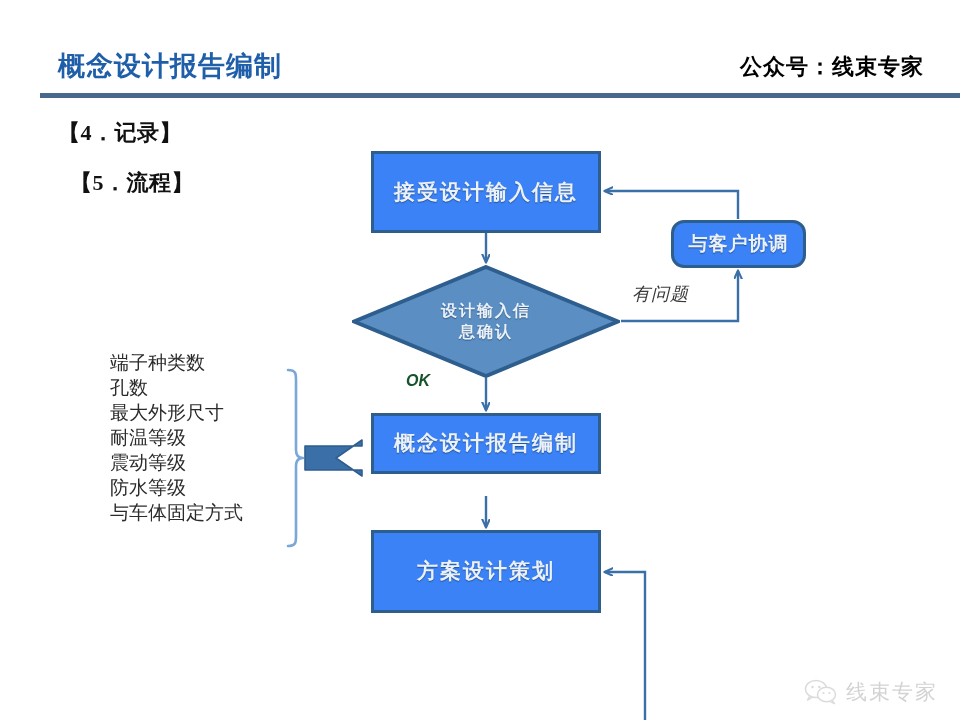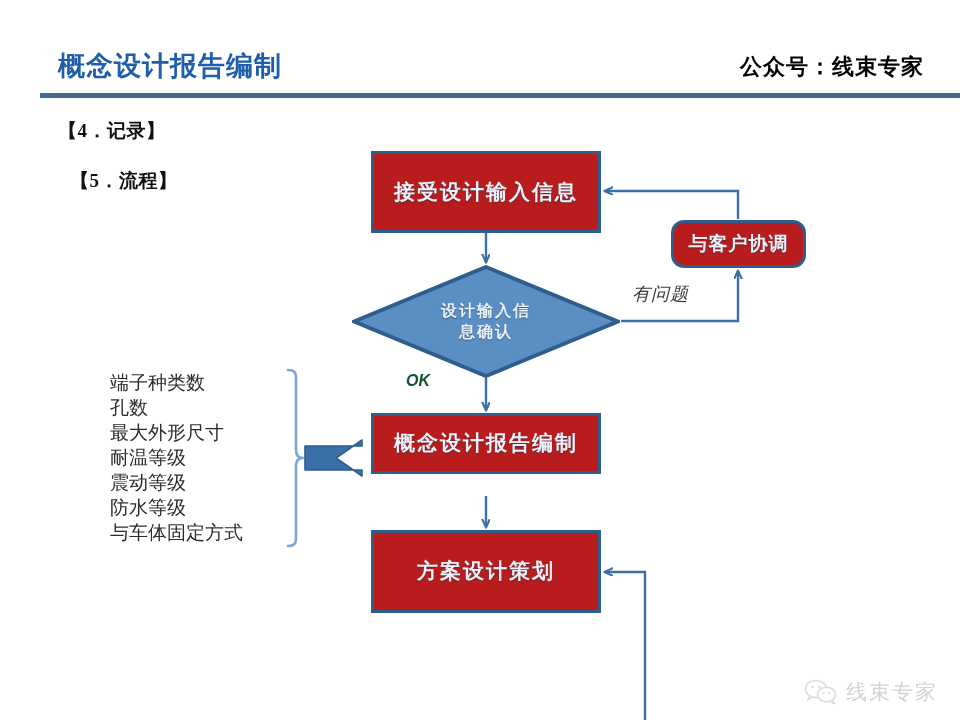--- a/index.html
+++ b/index.html
@@ -25,40 +25,40 @@
   }
   .hdr-rule{
     position:absolute;left:40px;top:93px;width:920px;height:5px;
     background:#46698C;
   }
 
   
   .sec-head{
     position:absolute;
     font-family:"Liberation Serif", serif;
-    font-size:19px;font-weight:700;color:#111111;
+    font-size:22px;font-weight:700;color:#111111;
     white-space:nowrap;letter-spacing:.5px;
   }
   .sec-head.a{left:58px;top:118px;}
   .sec-head.b{left:70px;top:168px;}
 
   
   .spec-list{
-    position:absolute;left:110px;top:370px;width:175px;
+    position:absolute;left:110px;top:350px;width:175px;
   }
   .spec-item{
     font-family:"Liberation Serif", serif;
     font-size:19px;color:#2b2b2b;line-height:25px;
     white-space:nowrap;
   }
 
   
   .node{
     position:absolute;
-    background:#b91c1c;
+    background:#3b82f6;
     border:3px solid #2E5E8E;
     box-sizing:border-box;
     display:flex;align-items:center;justify-content:center;
     color:#eaf1f9;
     font-family:"Liberation Serif", serif;
     font-size:21px;font-weight:700;letter-spacing:2px;
     text-shadow:0 1px 1px rgba(20,45,75,.55);
     text-align:center;line-height:1.25;
   }
   #node-receive{left:371px;top:151px;width:230px;height:82px;}

